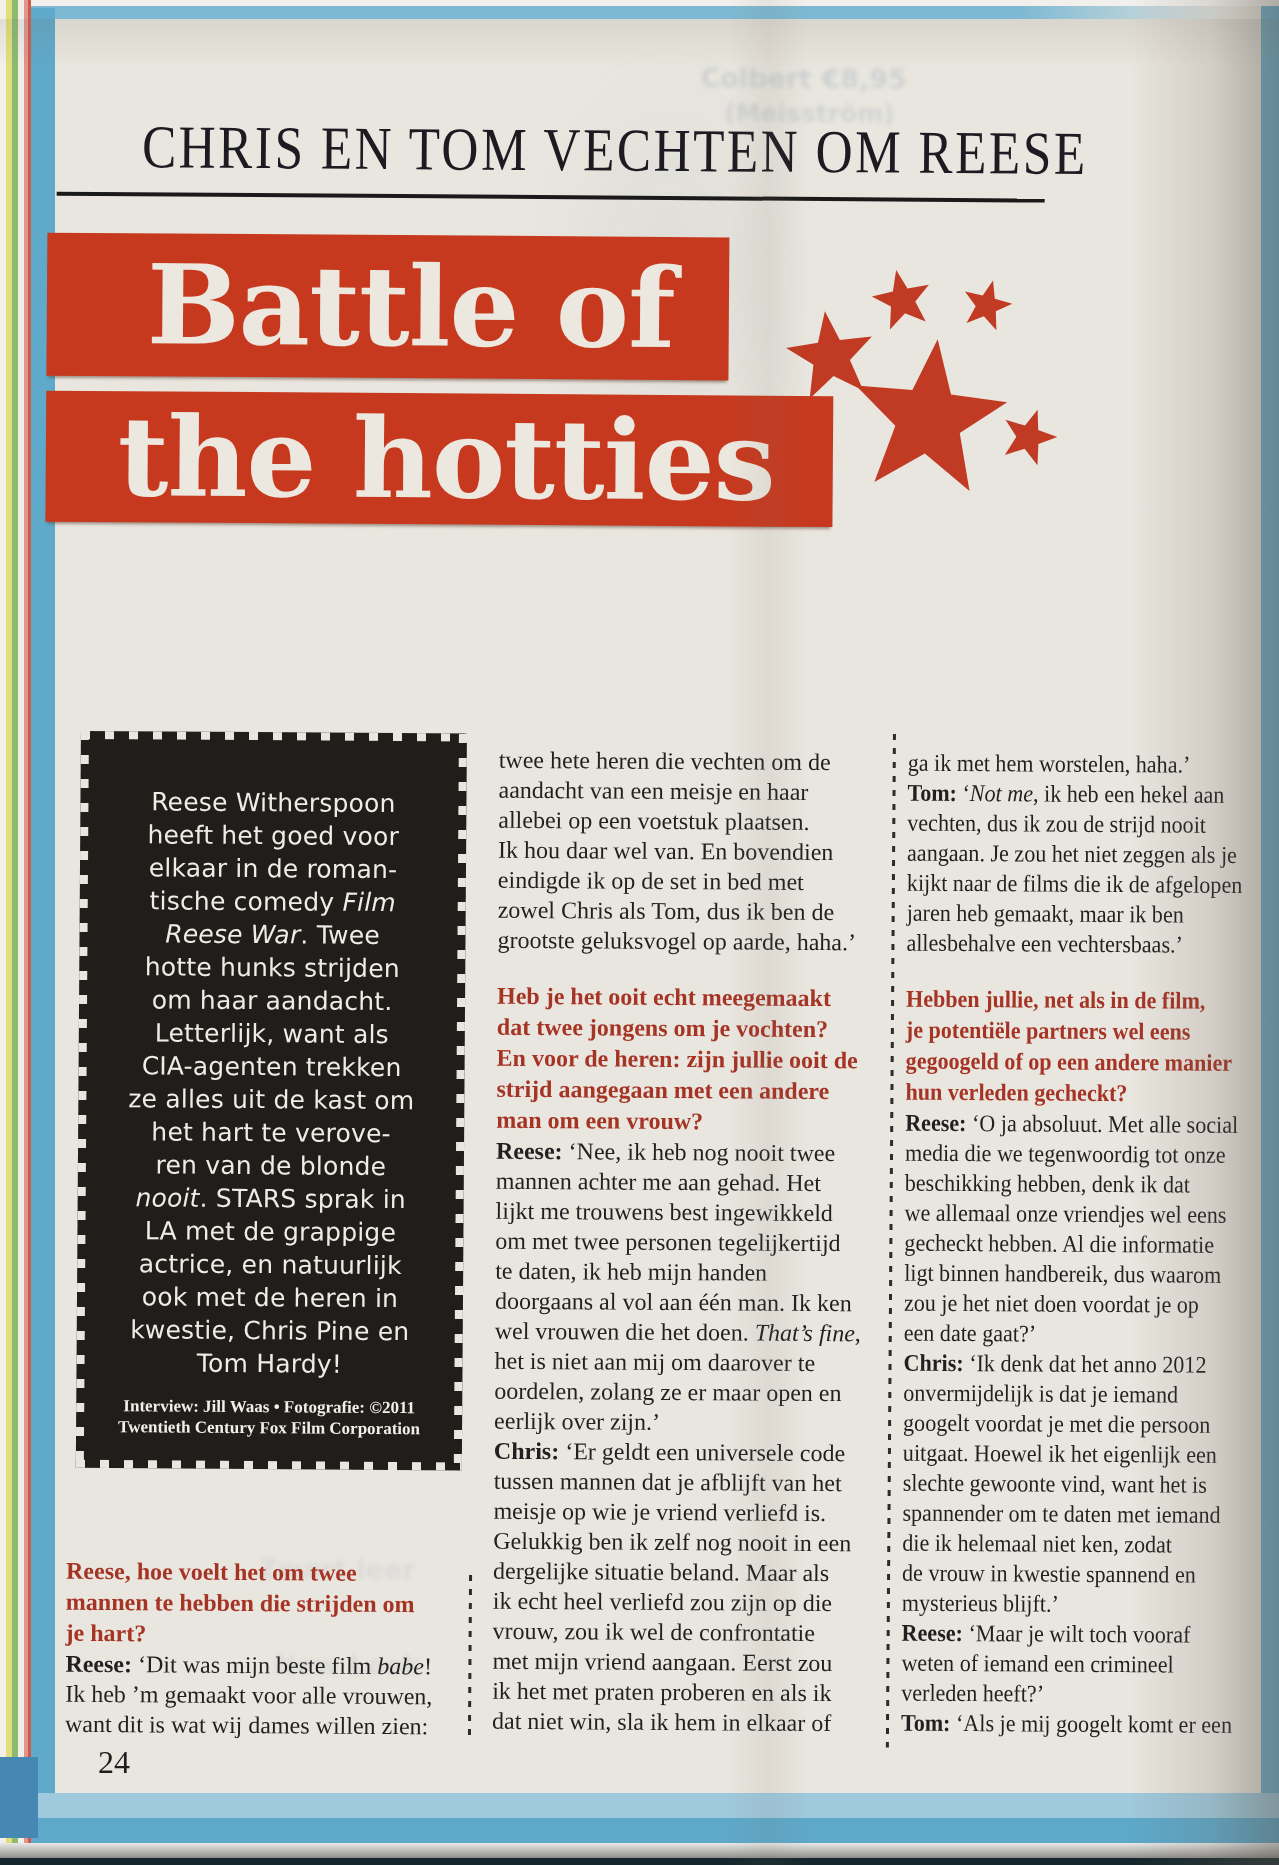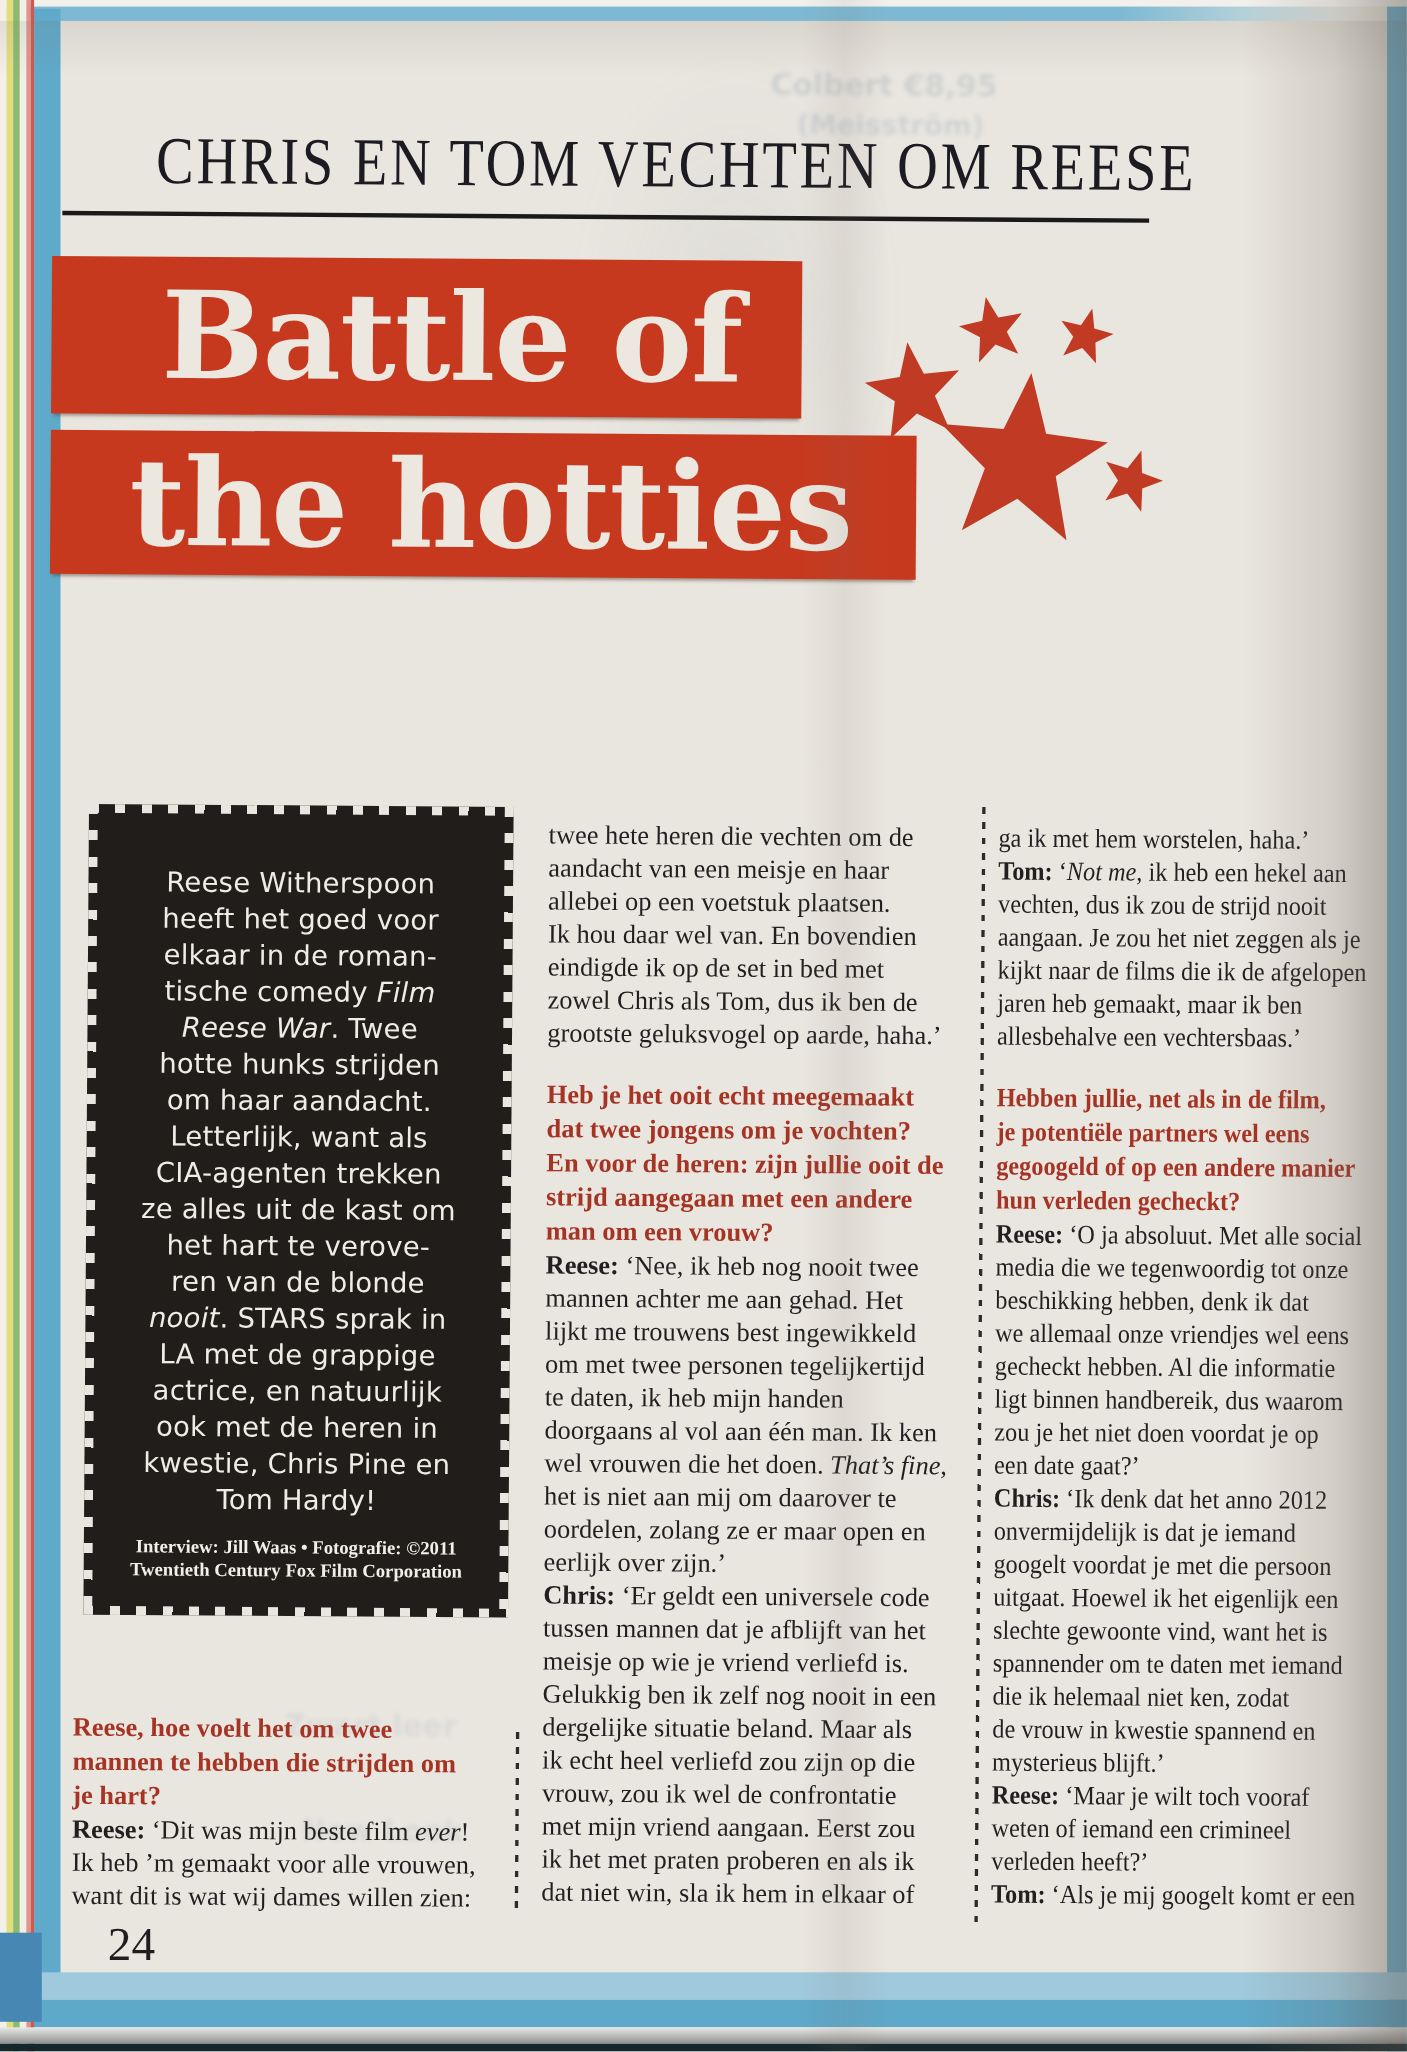--- a/index.html
+++ b/index.html
@@ -65,21 +65,21 @@
   .tline{white-space:nowrap;}
   .para.question{font-weight:bold;color:#a63425;line-height:31px;margin-top:26px;}
   .col .para.question:first-child{margin-top:0;}
   strong{font-weight:bold;}
   em{font-style:italic;}
   
   .divider{position:absolute;width:3px;background:repeating-linear-gradient(180deg,#2e2a27 0 6px,transparent 6px 14px);}
   .divider1{left:479px;top:1572px;height:165px;}
   .divider2{left:897px;top:728px;height:1014px;}
   
-  .page-number{position:absolute;left:98px;top:1744px;z-index:7;font-size:43px;color:#1e1e1e;
+  .page-number{position:absolute;left:98px;top:1744px;z-index:7;font-size:32px;color:#1e1e1e;
     font-family:"Liberation Serif",serif;}
   
   .ghost{position:absolute;color:#6f87a0;font-family:"DejaVu Sans",sans-serif;font-weight:bold;
     filter:blur(2px);white-space:nowrap;}
   .ghost-t1{left:700px;top:58px;font-size:27px;opacity:.22;}
   .ghost-t2{left:724px;top:94px;font-size:25px;opacity:.20;}
   .ghost-m1{left:268px;top:1552px;font-size:27px;opacity:.12;}
   .ghost-m2{left:284px;top:1648px;font-size:27px;opacity:.13;}
   .ghost-blob{position:absolute;left:520px;top:40px;width:300px;height:460px;border-radius:50%;
     background:radial-gradient(ellipse,rgba(130,140,150,.10),rgba(130,140,150,0) 70%);filter:blur(8px);}
@@ -185,21 +185,21 @@
       </div>
     </div>
 
     <div class="col col1" data-interactable="false">
         <div class="para question" data-interactable="false">
           <div class="tline" data-interactable="false">Reese, hoe voelt het om twee</div>
           <div class="tline" data-interactable="false">mannen te hebben die strijden om</div>
           <div class="tline" data-interactable="false">je hart?</div>
         </div>
         <div class="para answer" data-interactable="false">
-          <div class="tline" data-interactable="false"><strong>Reese:</strong> ‘Dit was mijn beste film <em>ever</em>!</div>
+          <div class="tline" data-interactable="false"><strong>Reese:</strong> ‘Dit was mijn beste film <em>babe</em>!</div>
           <div class="tline" data-interactable="false">Ik heb ’m gemaakt voor alle vrouwen,</div>
           <div class="tline" data-interactable="false">want dit is wat wij dames willen zien:</div>
         </div>
       </div>
     <div class="col col2" data-interactable="false">
         <div class="para answer" data-interactable="false">
           <div class="tline" data-interactable="false">twee hete heren die vechten om de</div>
           <div class="tline" data-interactable="false">aandacht van een meisje en haar</div>
           <div class="tline" data-interactable="false">allebei op een voetstuk plaatsen.</div>
           <div class="tline" data-interactable="false">Ik hou daar wel van. En bovendien</div>

